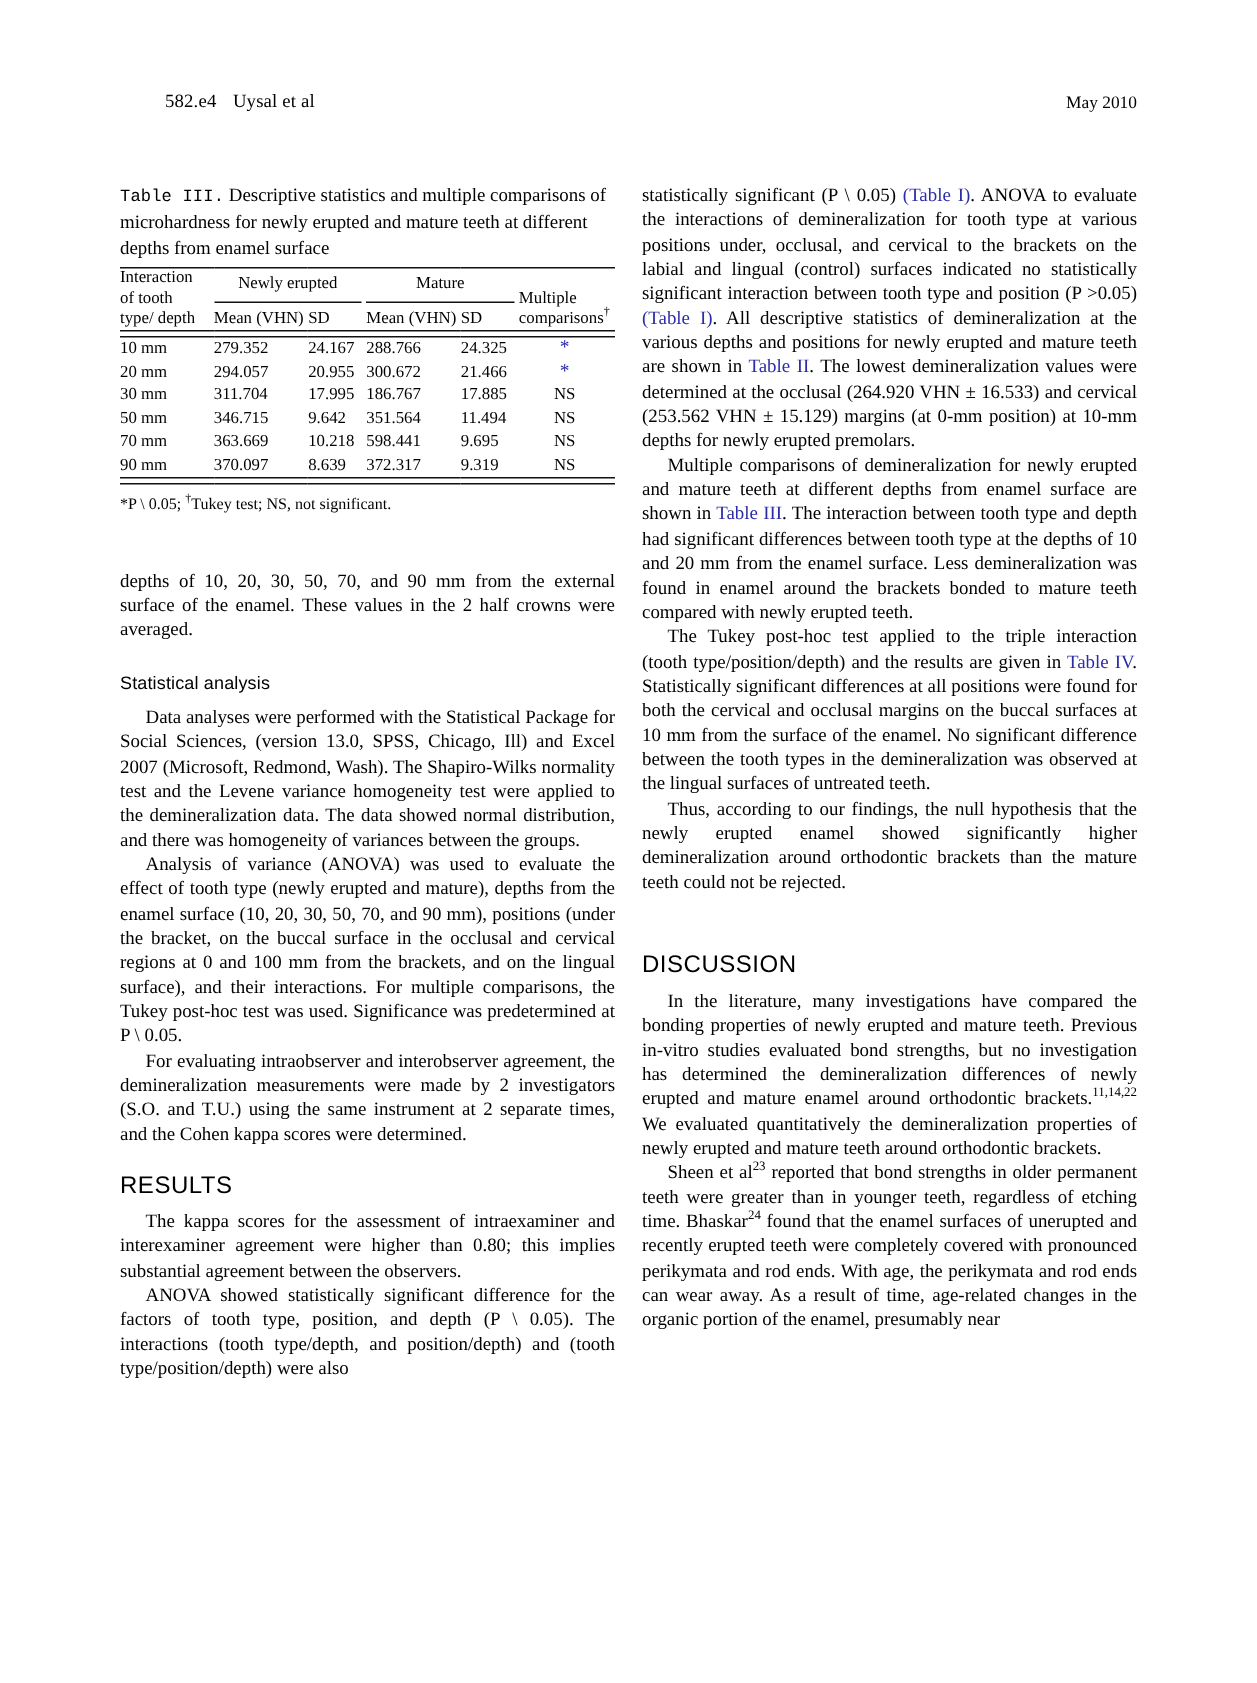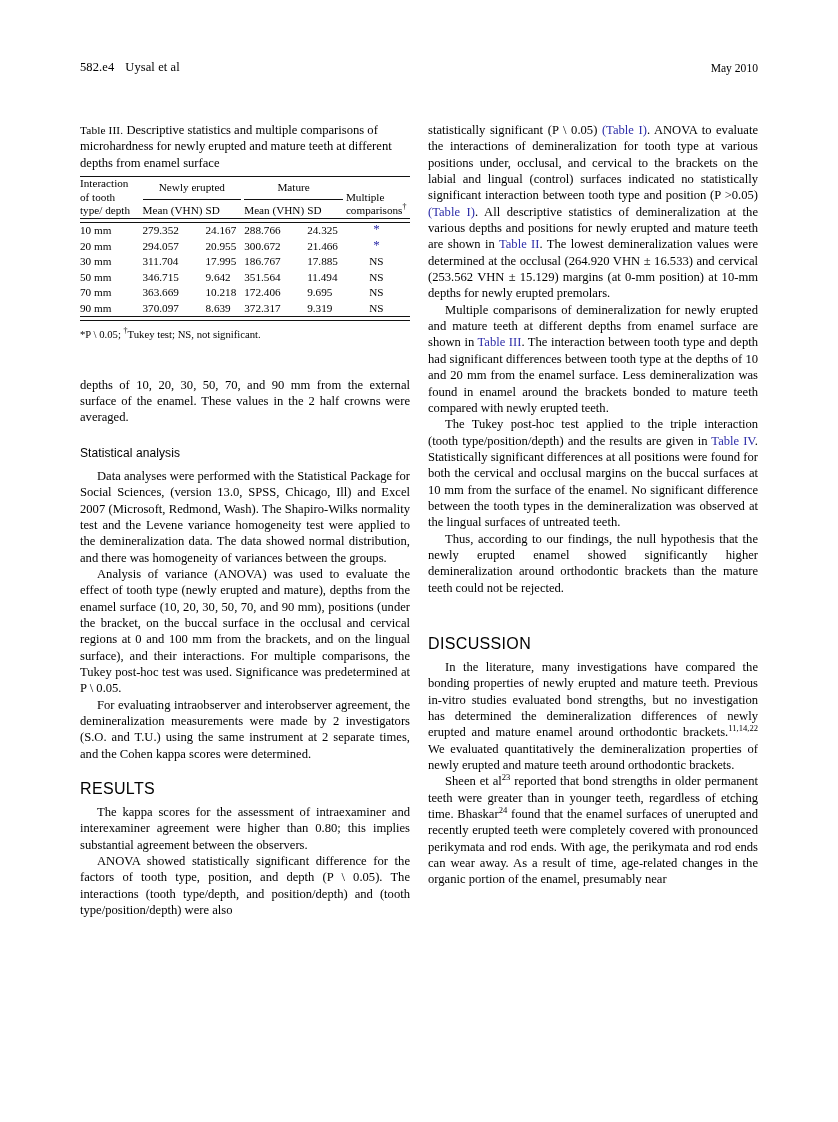--- a/index.html
+++ b/index.html
@@ -32,21 +32,21 @@
     height: 46px;
   }
   .runhead-left {
     position: absolute;
     left: 0;
     top: 0;
     font-size: 12.5px;
     letter-spacing: 0.1px;
     white-space: nowrap;
   }
-  .runhead-left .folio { margin-right: 11px; }
+  .runhead-left .folio { margin-right: 11px; margin-left: 30px; }
   .runhead-right {
     position: absolute;
     right: 0;
     top: 0;
     text-align: right;
     font-size: 11.6px;
     line-height: 17.5px;
     white-space: nowrap;
   }
 
@@ -96,21 +96,21 @@
     font-size: 8.6px;
     vertical-align: super;
     line-height: 0;
   }
   .tbl-caption {
     font-size: 12.6px;
     line-height: 16.4px;
     margin-bottom: 5px;
   }
   .tbl-caption .tbl-label {
-    font-family: Liberation Serif, serif;
+    font-family: Liberation Mono, monospace;
     font-size: 11.4px;
     letter-spacing: 0.1px;
   }
   table.data {
     border-collapse: collapse;
     width: 330px;
     font-size: 11.2px;
     line-height: 13.4px;
   }
   table.data .rule-top td {
@@ -260,21 +260,21 @@
           <td class="c-num">346.715</td>
           <td class="c-num">9.642</td>
           <td class="c-num">351.564</td>
           <td class="c-num">11.494</td>
           <td class="c-mc">NS</td>
         </tr>
         <tr>
           <td class="c-depth">70 mm</td>
           <td class="c-num">363.669</td>
           <td class="c-num">10.218</td>
-          <td class="c-num">172.406</td>
+          <td class="c-num">598.441</td>
           <td class="c-num">9.695</td>
           <td class="c-mc">NS</td>
         </tr>
         <tr>
           <td class="c-depth">90 mm</td>
           <td class="c-num">370.097</td>
           <td class="c-num">8.639</td>
           <td class="c-num">372.317</td>
           <td class="c-num">9.319</td>
           <td class="c-mc">NS</td>

